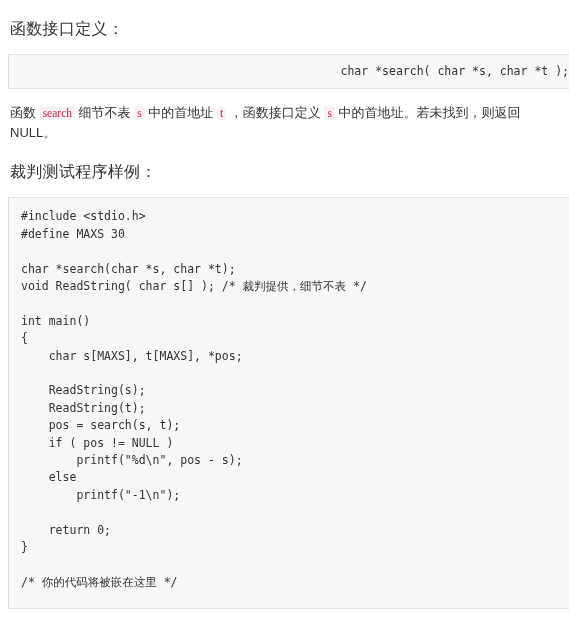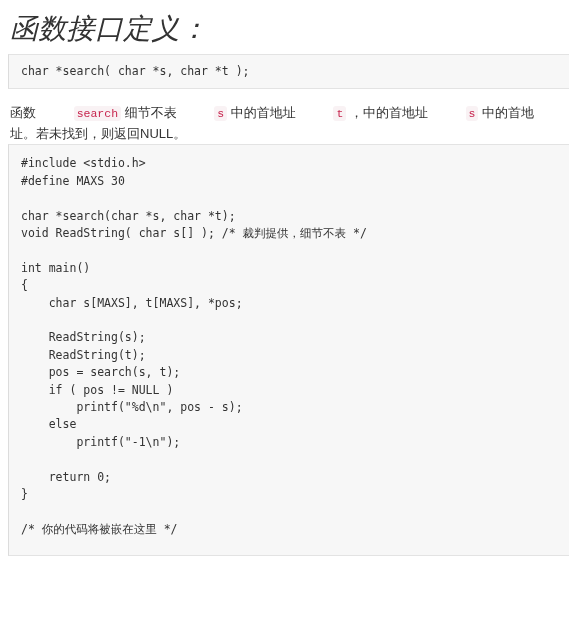--- a/index.html
+++ b/index.html
@@ -25,82 +25,82 @@
   .intro-paragraph {
     margin: 0;
     padding: 12px 10px 0 10px;
     font-size: 13px;
     line-height: 20px;
     color: #333333;
   }
   h2.section-heading {
     margin: 14px 0 10px 0;
     padding: 0 10px;
-    font-size: 28px;
+    font-size: 16px;
     font-weight: normal;
     line-height: 30px;
     color: #333333;
     letter-spacing: 0.3px;
-    font-style: italic;
   }
   .code-block {
     background: #f7f7f7;
     border: 1px solid #e3e3e3;
     border-left: 1px solid #dcdcdc;
     border-right: none;
     margin: 0 0 0 8px;
     padding: 9px 0 9px 12px;
     font-family: "DejaVu Sans Mono", "Liberation Mono", monospace;
     font-size: 11.5px;
     line-height: 17.4px;
     color: #333333;
     white-space: pre;
     overflow: hidden;
     box-sizing: border-box;
   }
   .code-block.signature {
     padding-top: 8px;
     padding-bottom: 8px;
+    text-align: right;
   }
   .code-block.judge {
     margin-top: 0;
     padding-top: 10px;
     padding-bottom: 0;
     height: 412px;
   }
   .desc-paragraph {
     margin: 0;
     padding: 14px 10px 0 10px;
     font-size: 13px;
     line-height: 20px;
     color: #333333;
   }
   code.inline {
-    font-family: Liberation Mono, monospace;
+    font-family: Liberation Serif, serif;
     font-size: 11.5px;
     color: #c7254e;
     background-color: #f9f2f4;
     padding: 1px 3px;
     border-radius: 3px;
     white-space: nowrap;
-    margin-left: 34px;
   }
   .code-line {
     display: block;
     min-height: 17.4px;
   }
 </style>
 </head>
 <body>
 
 <div class="page">
 
 
   <h2 class="section-heading">函数接口定义：</h2>
 
   <pre class="code-block signature">char *search( char *s, char *t );</pre>
 
-  <p class="desc-paragraph"><span>函数 </span><code class="inline">search</code><span> 细节不表 </span><code class="inline">s</code><span> 中的首地址 </span><code class="inline">t</code><span> ，中的首地址 </span><code class="inline">s</code><span> 中的首地址。若未找到，则返回NULL。</span></p>
+  <p class="desc-paragraph"><span>函数 </span><code class="inline">search</code><span> 细节不表 </span><code class="inline">s</code><span> 中的首地址 </span><code class="inline">t</code><span> ，函数接口定义 </span><code class="inline">s</code><span> 中的首地址。若未找到，则返回NULL。</span></p>
 
+  <h2 class="section-heading">裁判测试程序样例：</h2>
 
   <pre class="code-block judge"><span class="code-line">#include &lt;stdio.h&gt;</span><span class="code-line">#define MAXS 30</span><span class="code-line"></span><span class="code-line">char *search(char *s, char *t);</span><span class="code-line">void ReadString( char s[] ); /* 裁判提供，细节不表 */</span><span class="code-line"></span><span class="code-line">int main()</span><span class="code-line">{</span><span class="code-line">    char s[MAXS], t[MAXS], *pos;</span><span class="code-line"></span><span class="code-line">    ReadString(s);</span><span class="code-line">    ReadString(t);</span><span class="code-line">    pos = search(s, t);</span><span class="code-line">    if ( pos != NULL )</span><span class="code-line">        printf("%d\n", pos - s);</span><span class="code-line">    else</span><span class="code-line">        printf("-1\n");</span><span class="code-line"></span><span class="code-line">    return 0;</span><span class="code-line">}</span><span class="code-line"></span><span class="code-line">/* 你的代码将被嵌在这里 */</span></pre>
 
 </div>
 
 </body></html>

